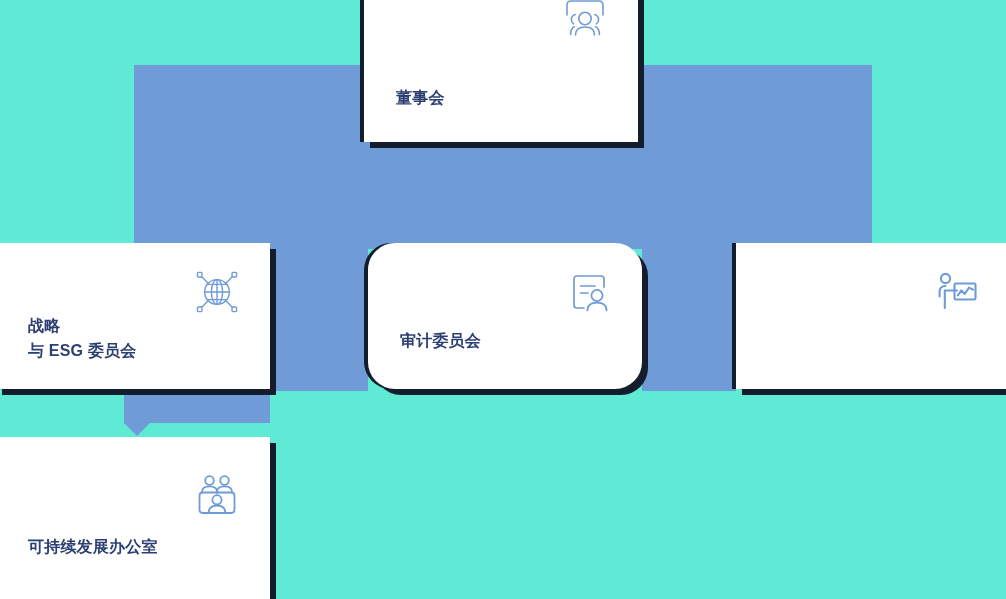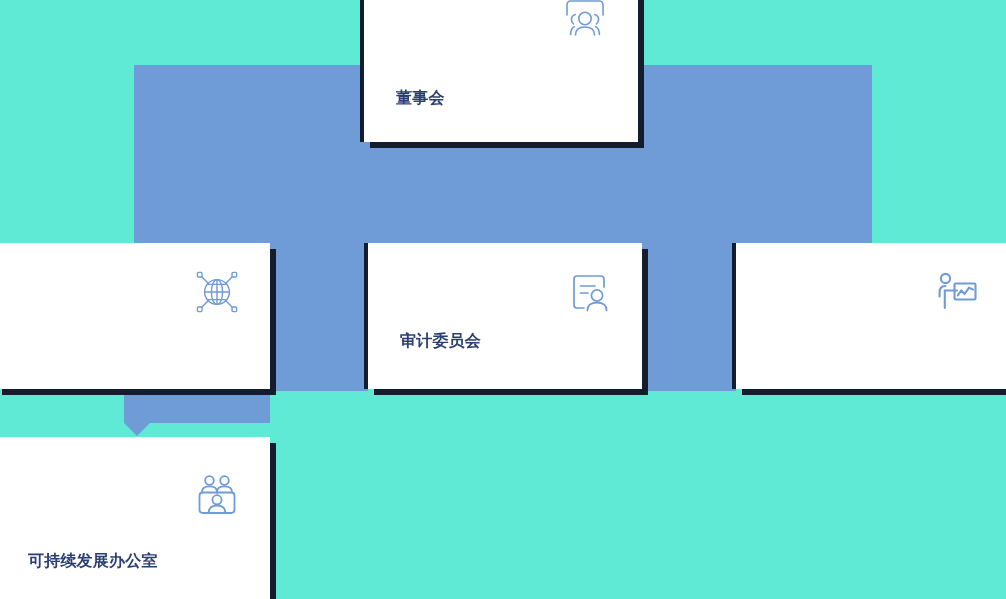--- a/index.html
+++ b/index.html
@@ -77,26 +77,26 @@
     width: 50px;
     height: 50px;
   }
   .card-icon svg { display: block; width: 100%; height: 100%; }
 
   
   #card-board        { left: 364px; top: -30px; width: 274px; height: 172px; }
   #card-board .card-label   { bottom: 30px; }
   #card-strategy     { left: -4px; top: 243px; width: 274px; height: 146px; }
   #card-strategy .card-label { bottom: 24px; }
-  #card-audit        { left: 368px; top: 243px; width: 274px; height: 146px; }
+  #card-audit        { left: 368px; top: 243px; width: 274px; height: 146px; border-radius: 27px; }
   #card-audit .card-label   { bottom: 34px; }
   #card-nomination   { left: 736px; top: 243px; width: 274px; height: 146px; }
   #card-nomination .card-label { bottom: 24px; }
   #card-sustain      { left: -4px; top: 437px; width: 274px; height: 166px; }
-  #card-sustain .card-label { bottom: 28px; margin-top: 16px; }
+  #card-sustain .card-label { bottom: 42px; margin-top: 16px; }
   #card-sustain .card-icon  { top: 32px; right: 26px; }
 </style>
 </head>
 <body>
 
 <div id="stage">
 
   <div class="conn" id="conn-main"></div>
   <div class="conn" id="conn-right"></div>
   <div class="conn" id="conn-gap-v"></div>
@@ -134,20 +134,22 @@
           <line x1="16.2" y1="16.2" x2="9.5" y2="9.5"></line>
           <line x1="33.8" y1="16.2" x2="40.5" y2="9.5"></line>
           <line x1="16.2" y1="33.8" x2="9.5" y2="40.5"></line>
           <line x1="33.8" y1="33.8" x2="40.5" y2="40.5"></line>
           <rect x="5.4" y="5.4" width="4.6" height="4.6" rx="1"></rect>
           <rect x="40" y="5.4" width="4.6" height="4.6" rx="1"></rect>
           <rect x="5.4" y="40" width="4.6" height="4.6" rx="1"></rect>
           <rect x="40" y="40" width="4.6" height="4.6" rx="1"></rect>
         </svg>
       </div>
+      <div class="card-label">战略
+与 ESG 委员会</div>
     </div>
   </div>
 
   <div class="card" id="card-audit">
     <div class="card-inner">
       <div class="card-icon">
         <svg viewBox="0 0 50 50" fill="none" stroke="#6f9bd6" stroke-width="1.7" stroke-linecap="round" stroke-linejoin="round">
           <path d="M40 20 L40 12 Q40 9 37 9 L13 9 Q10 9 10 12 L10 38 Q10 41 13 41 L20 41"></path>
           <line x1="16.5" y1="19" x2="31" y2="19"></line>
           <line x1="16.5" y1="26" x2="24" y2="26"></line>

